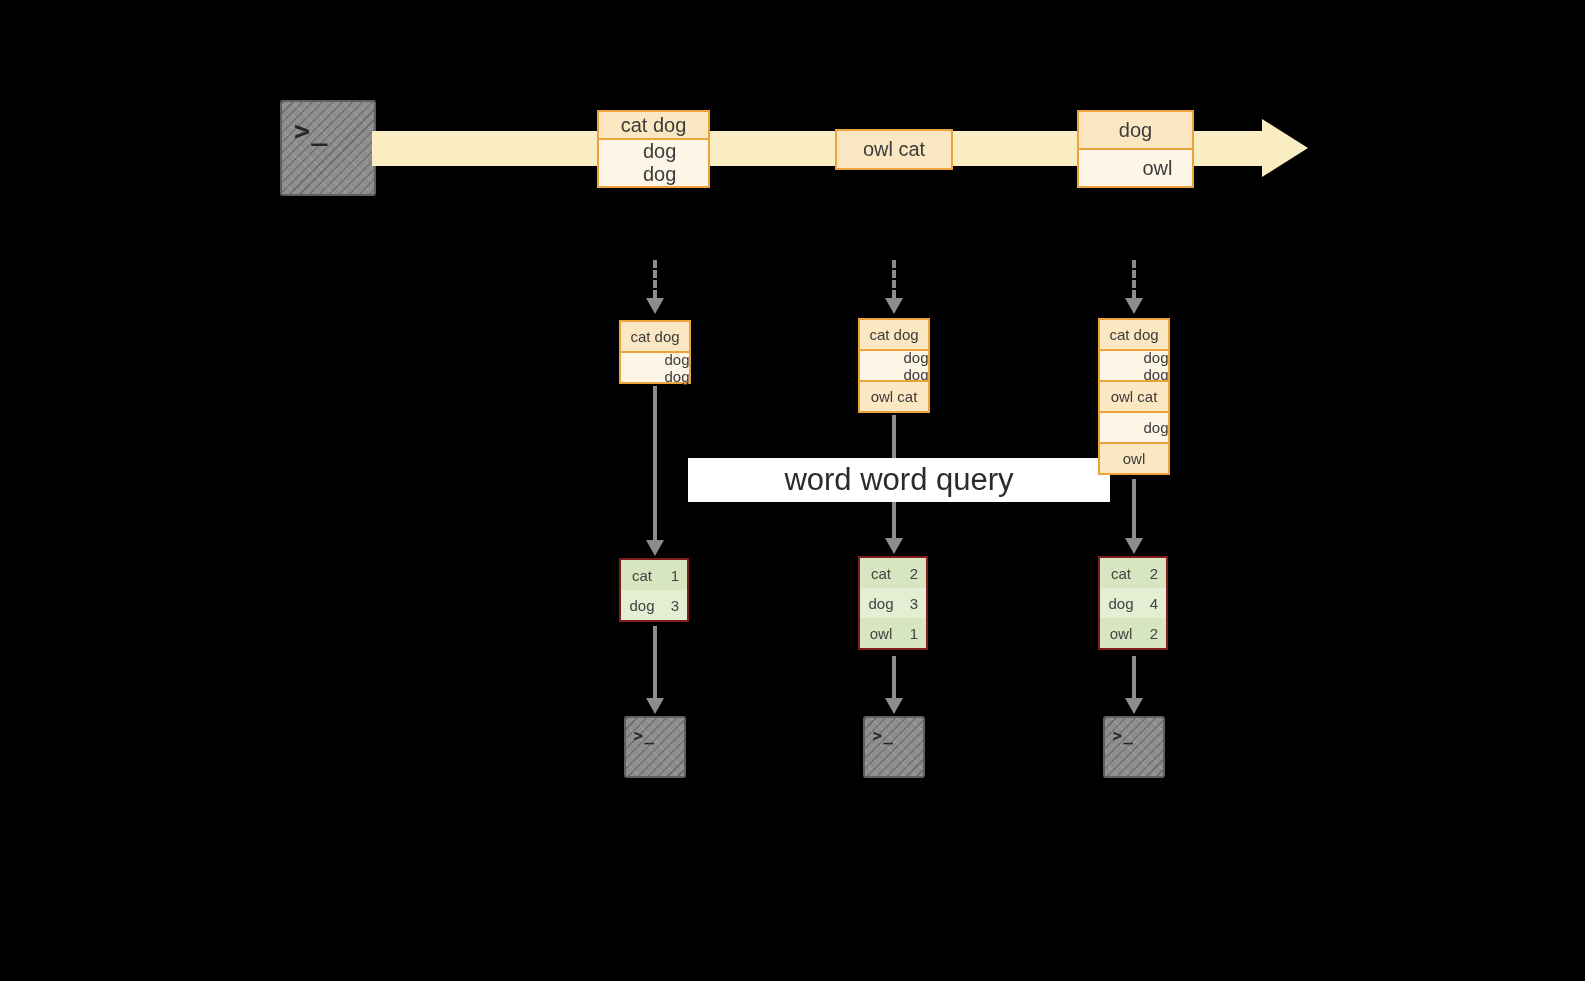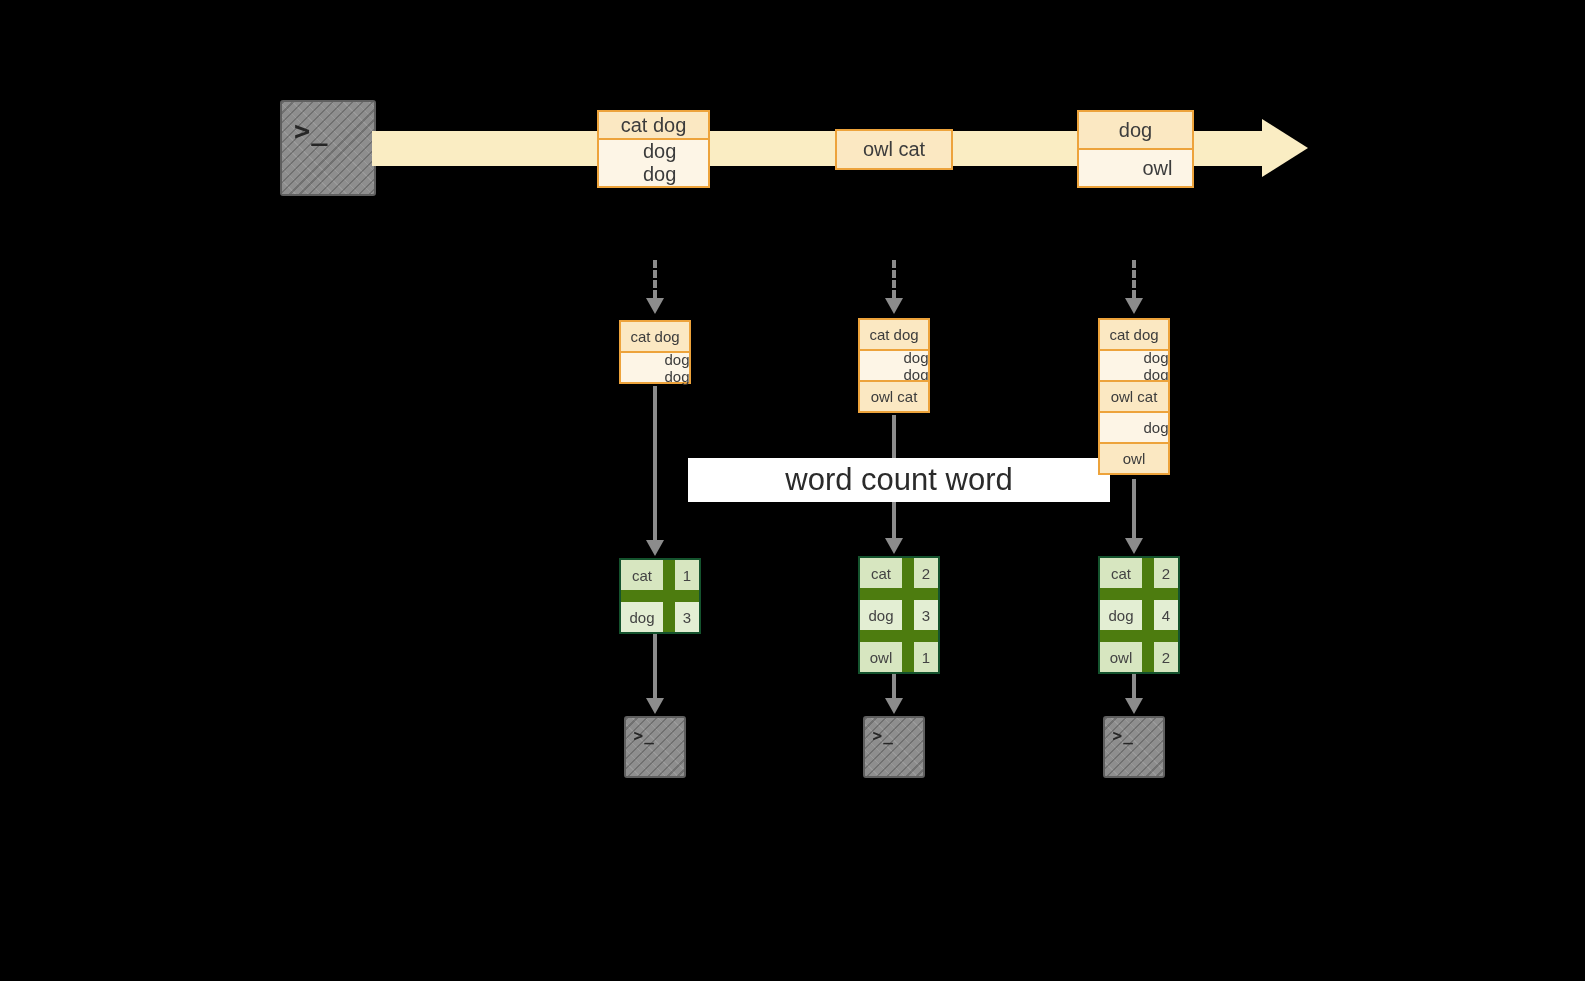--- a/index.html
+++ b/index.html
@@ -59,22 +59,22 @@
   .mid-tail3{top:479px;height:59px;}  .mid-head3{top:538px;}
   .out-tail1{top:626px;height:72px;}  .out-head{top:698px;}
   .out-tail2{top:656px;height:42px;}
   .out-tail3{top:656px;height:42px;}
 
   
   .banner{position:absolute;left:688px;top:458px;width:422px;height:44px;background:#ffffff;
     color:#2b2b2b;display:flex;align-items:center;justify-content:center;font-size:31px;z-index:2;}
 
   
-  .gtable{position:absolute;border:2px solid #14532d;box-sizing:border-box;display:grid;
-    grid-template-columns:42px 24px;gap:12px;background:#4d7c0f;z-index:1;}
+  .gtable{position:absolute;border:2px solid #7f1d1d;box-sizing:border-box;display:grid;
+    grid-template-columns:42px 24px;gap:0;background:#4d7c0f;z-index:1;}
   .gcell{height:30px;display:flex;align-items:center;justify-content:center;font-size:15px;color:#434343;}
   .gfillA{background:#d7e6c0;} .gfillB{background:#e3eed3;}
   .gt1{left:619px;top:558px;}
   .gt2{left:858px;top:556px;}
   .gt3{left:1098px;top:556px;}
 </style>
 </head>
 <body>
 
 <div class="canvas">
@@ -123,21 +123,21 @@
   </div>
 
   <div class="solid-tail cx1-line mid-tail1"></div>
   <div class="ahead cx1-head mid-head1"></div>
   <div class="solid-tail cx2-line mid-tail2"></div>
   <div class="ahead cx2-head mid-head2"></div>
   <div class="solid-tail cx3-line mid-tail3"></div>
   <div class="ahead cx3-head mid-head3"></div>
 
   <div class="banner">
-    <span>word count word</span>
+    <span>word word query</span>
   </div>
 
   <div class="gtable gt1">
     <div class="gcell gfillA">cat</div>
     <div class="gcell gfillA">1</div>
     <div class="gcell gfillB">dog</div>
     <div class="gcell gfillB">3</div>
   </div>
   <div class="gtable gt2">
     <div class="gcell gfillA">cat</div>

